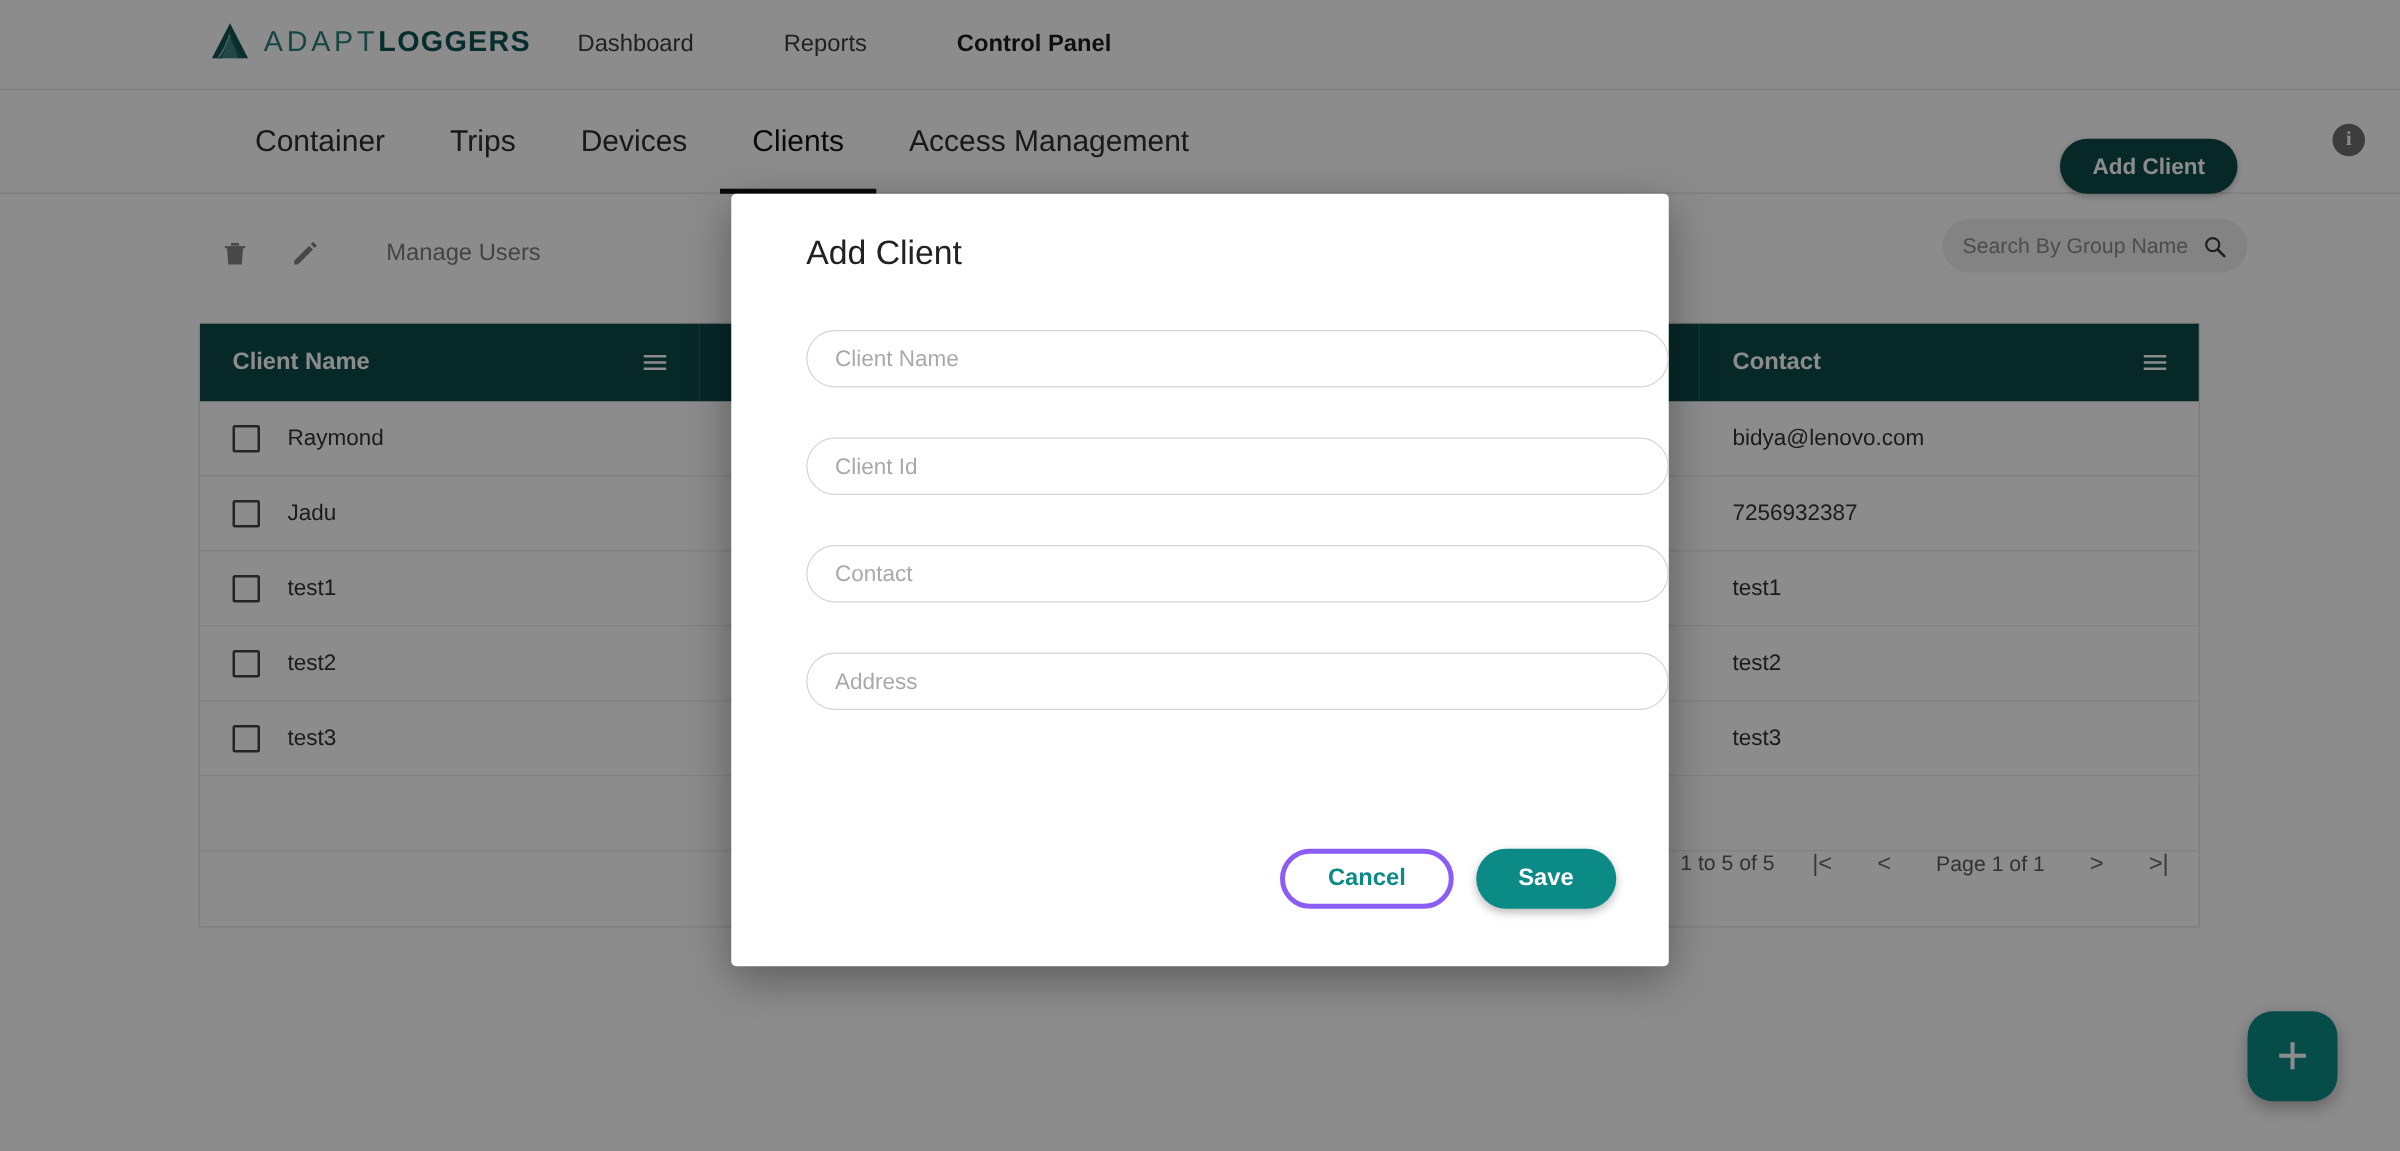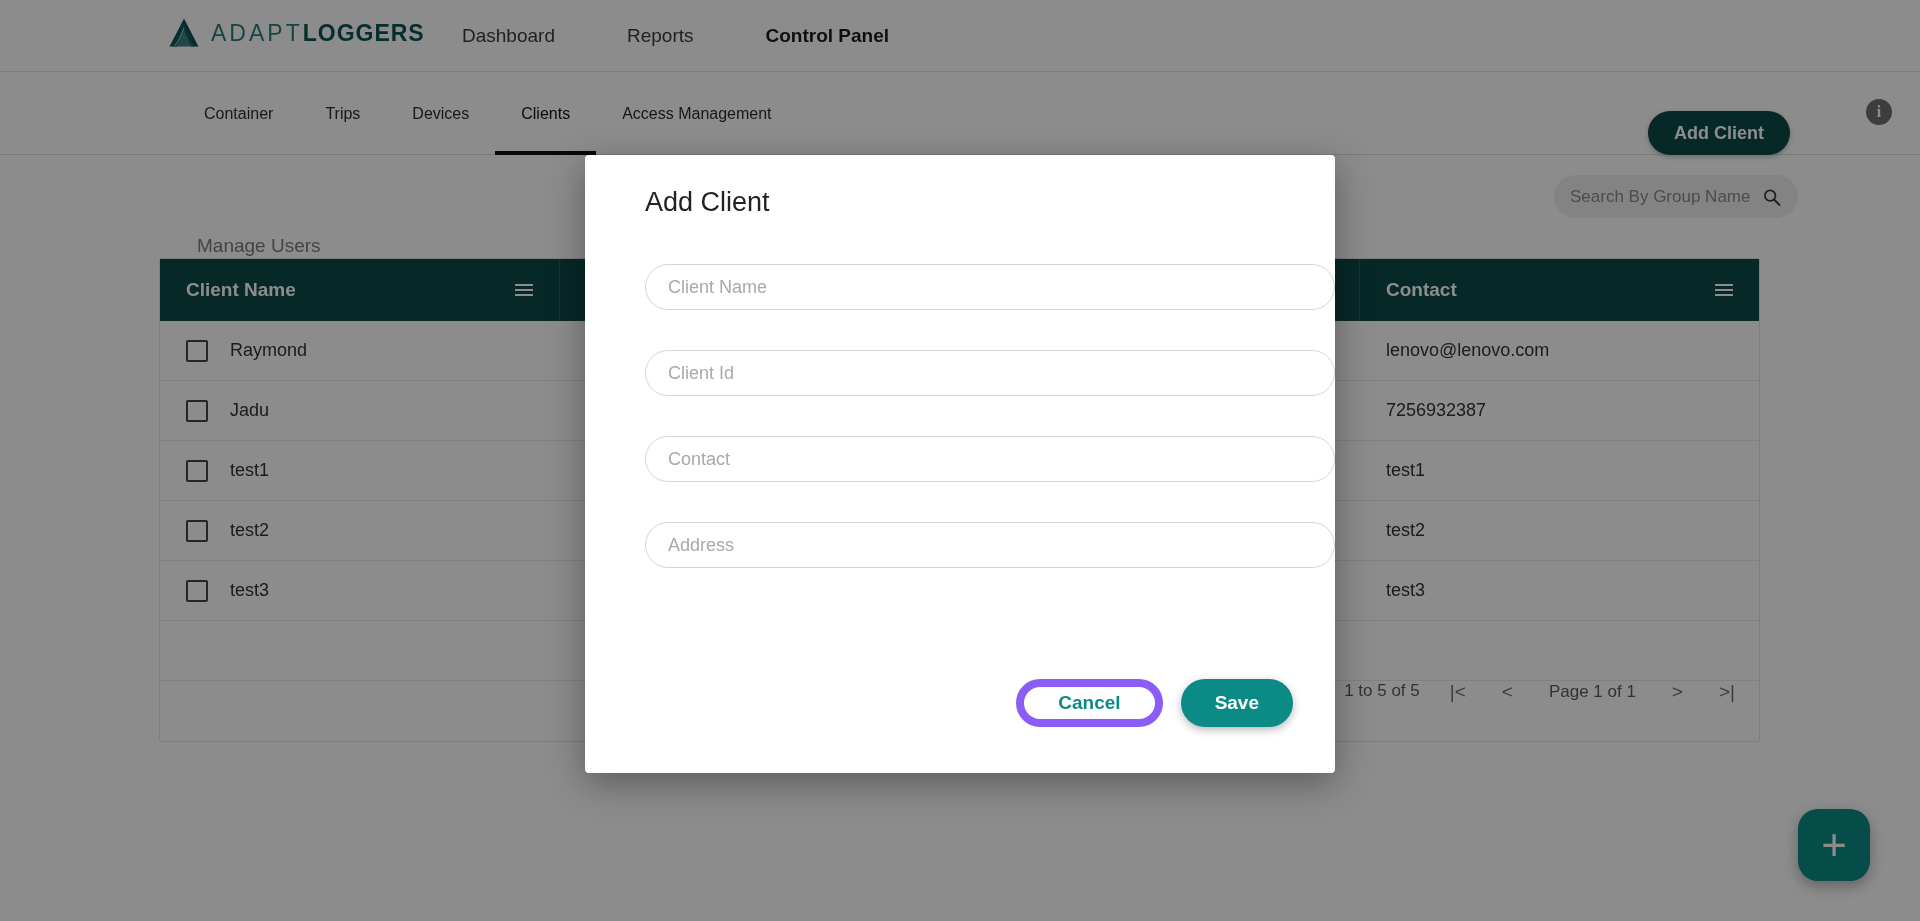--- a/index.html
+++ b/index.html
@@ -43,21 +43,21 @@
     font-size: 18px; font-weight: 700; cursor: pointer; margin-left: 22px;
   }
 
   
   .tabbar {
     position: absolute; left: 0; top: 72px; width: 1920px; height: 83px;
     background: #ffffff; border-bottom: 1px solid #e0e0e0;
   }
   .tabs { position: absolute; left: 178px; top: 0; height: 83px; display: flex; align-items: center; gap: 0; }
   .tab {
-    font-size: 16px; color: #2e2e2e; padding: 0 26px; height: 83px;
+    font-size: 24px; color: #2e2e2e; padding: 0 26px; height: 83px;
     display: flex; align-items: center; cursor: pointer; position: relative;
   }
   .tab.active { font-weight: 400; color: #111; }
   .tab.active::after {
     content: ""; position: absolute; left: 0; right: 0; bottom: 0; height: 4px; background: #111;
   }
   .add-client-btn {
     position: absolute; right: 130px; top: 111px;
     background: #0b4a47; color: #ffffff; border: none;
     border-radius: 22px; height: 44px; padding: 0 26px;
@@ -67,21 +67,21 @@
   .info-dot {
     position: absolute; right: 28px; top: 99px;
     width: 26px; height: 26px; border-radius: 50%;
     background: #6f6f6f; color: #fff; font-size: 16px; font-weight: 700;
     display: flex; align-items: center; justify-content: center;
     font-family: "Liberation Serif", serif; cursor: pointer;
   }
 
   
   .toolbar { position: absolute; left: 0; top: 175px; width: 1920px; height: 55px; }
-  .tool-icons { position: absolute; left: 175px; top: 0; display: flex; align-items: center; gap: 30px; height: 55px; flex-direction: column; }
+  .tool-icons { position: absolute; left: 175px; top: 0; display: flex; align-items: center; gap: 30px; height: 55px; }
   .icon-btn { width: 26px; height: 28px; cursor: pointer; opacity: .75; }
   .manage-users { font-size: 19px; color: #7c7c7c; margin-left: 22px; }
   .search-box {
     position: absolute; right: 122px; top: 0;
     width: 244px; height: 43px; border-radius: 22px;
     background: #efefef; display: flex; align-items: center; padding: 0 16px;
   }
   .search-box input {
     border: none; outline: none; background: transparent;
     font-size: 17px; color: #555; width: 195px;
@@ -167,21 +167,21 @@
     font-family: "Liberation Sans", sans-serif;
     margin-bottom: 40px;
   }
   .field::placeholder { color: #a9a9a9; }
   .modal-actions {
     position: absolute; right: 42px; bottom: 46px;
     display: flex; align-items: center; gap: 18px;
   }
   .btn-cancel {
     height: 48px; padding: 0 34px; border-radius: 26px;
-    border: 8px solid #8b5cf6; background: #fff; color: #0b8a86;
+    border: 4px solid #8b5cf6; background: #fff; color: #0b8a86;
     font-size: 19px; font-weight: 700; cursor: pointer;
     font-family: "Liberation Sans", sans-serif;
   }
   .btn-save {
     height: 48px; padding: 0 34px; border-radius: 26px;
     border: none; background: #0b8a86; color: #ffffff;
     font-size: 19px; font-weight: 700; cursor: pointer;
     box-shadow: 0 3px 8px rgba(0,0,0,.28);
     font-family: "Liberation Sans", sans-serif;
     text-align: right;
@@ -282,21 +282,21 @@
       </div>
     </div>
 
     <div class="grid-row">
       <div class="cell c-0">
         <span class="cbox"></span>
         <span>Raymond</span>
       </div>
       <div class="cell c-1"></div>
       <div class="cell c-2"></div>
-      <div class="cell c-3">lenovo@lenovo.com</div>
+      <div class="cell c-3">bidya@lenovo.com</div>
     </div>
     <div class="grid-row">
       <div class="cell c-0">
         <span class="cbox"></span>
         <span>Jadu</span>
       </div>
       <div class="cell c-1"></div>
       <div class="cell c-2"></div>
       <div class="cell c-3">7256932387</div>
     </div>

